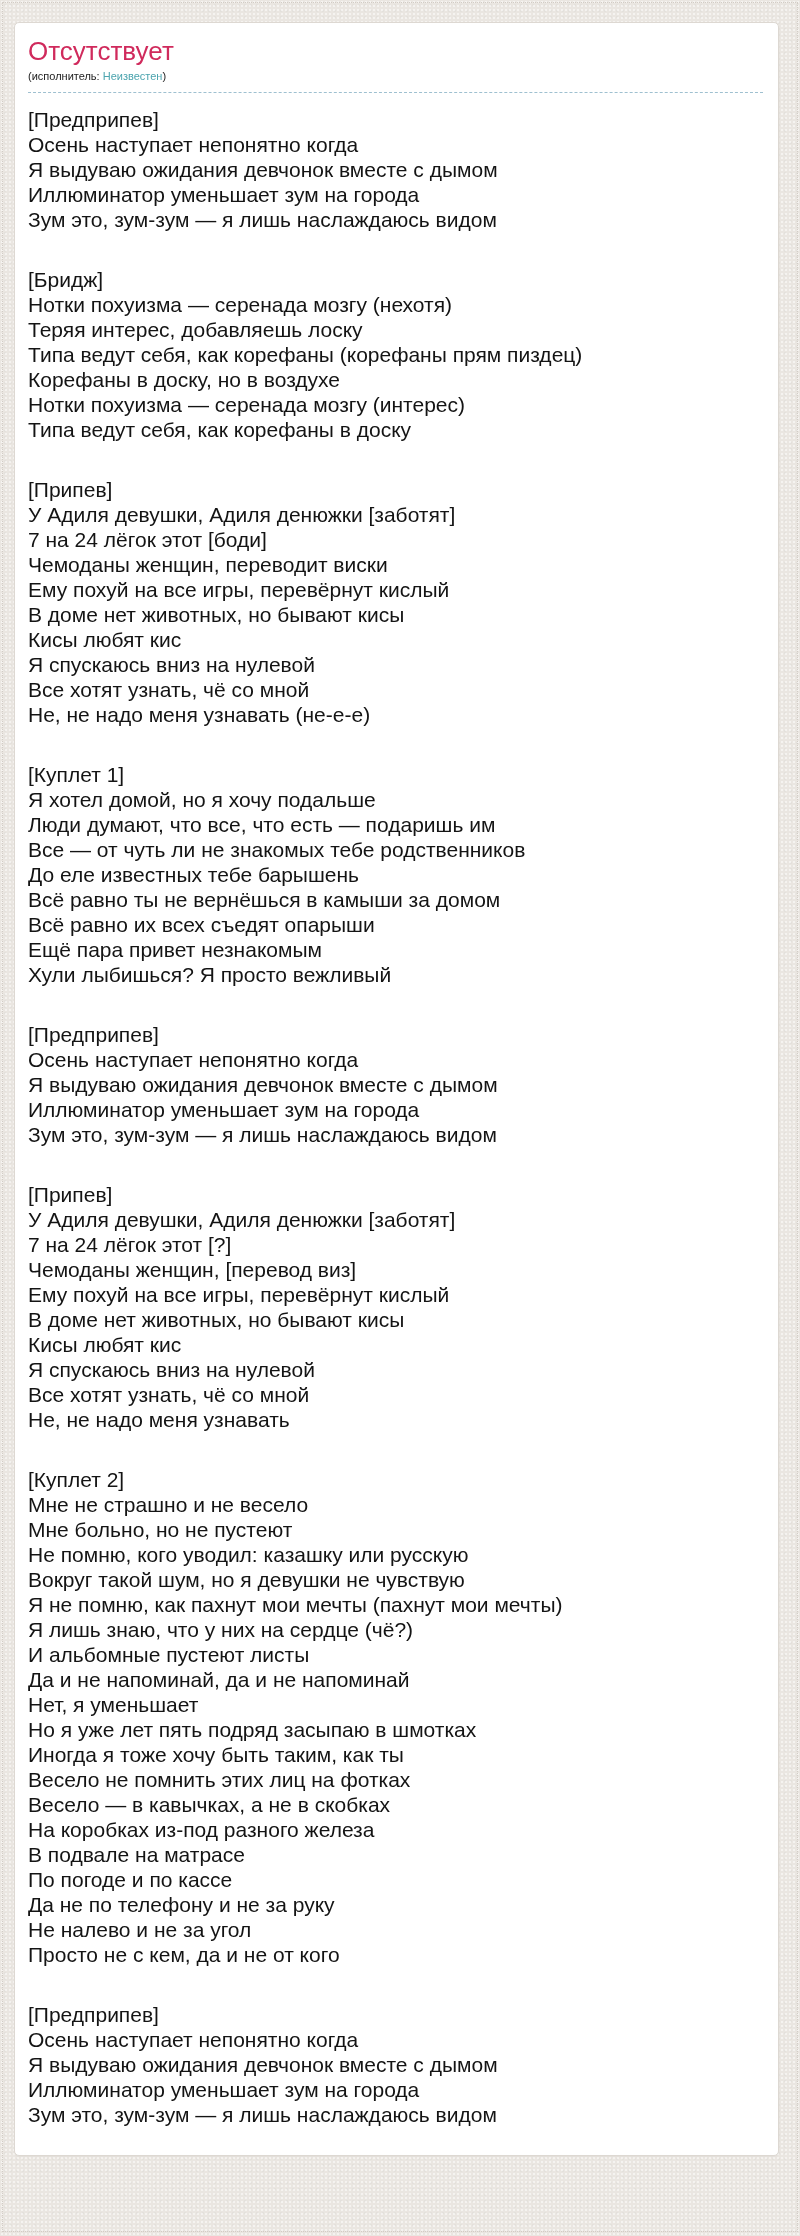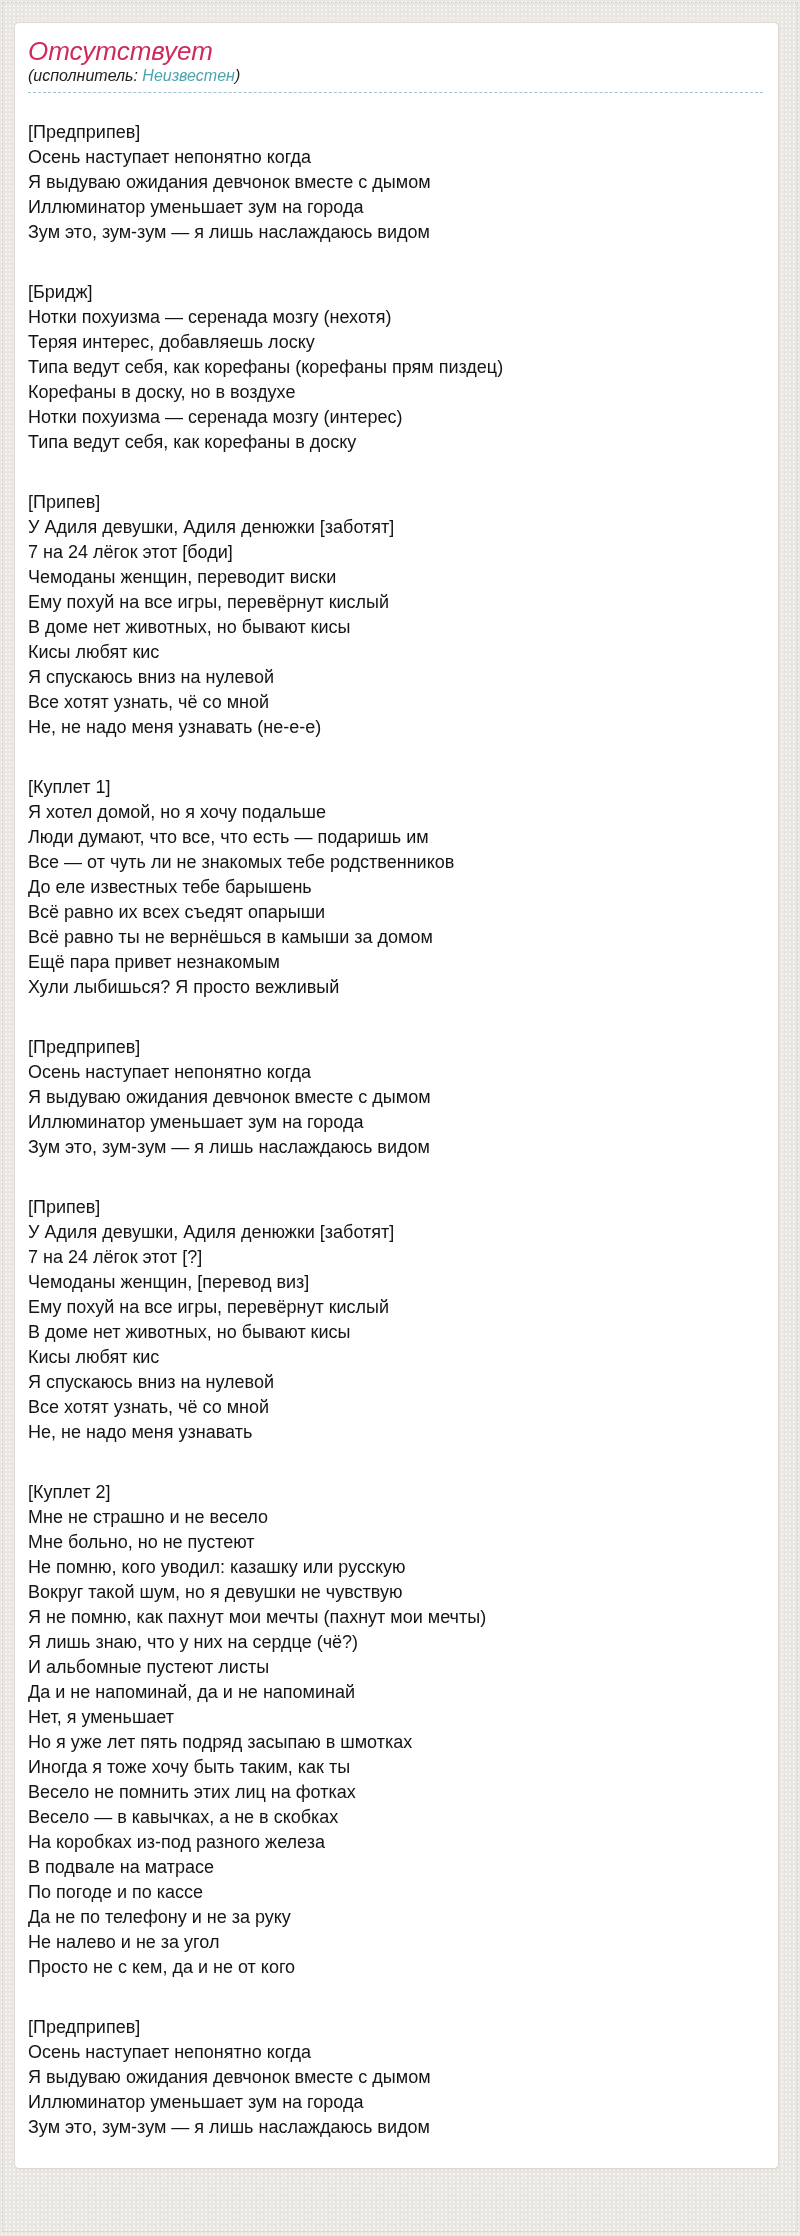--- a/index.html
+++ b/index.html
@@ -35,42 +35,41 @@
     margin:22px 21px 23px 14px;
     background:var(--card-bg);
     border:1px solid var(--card-border);
     border-radius:5px;
     padding:14px 15px 28px 13px;
     box-shadow:0 1px 2px rgba(0,0,0,0.04);
   }
   .song-header{
     border-bottom:1px dashed var(--separator-color);
     padding-bottom:8px;
-    font-style:italic;
   }
   .song-title{
     margin:0 0 3px 0;
     font-size:26px;
     line-height:28px;
     font-weight:400;
     color:var(--title-color);
   }
   .artist-line{
-    font-size:16px;
+    font-size:11px;
     line-height:16px;
     color:#222;
   }
   .artist-link{
     color:var(--link-color);
     text-decoration:none;
     cursor:pointer;
   }
   .lyrics-body{
-    margin-top:27px;
-    font-size:18px;
+    margin-top:14px;
+    font-size:21px;
     line-height:25px;
     color:var(--text-color);
   }
   .stanza{margin:0 0 35px 0;}
   .stanza:last-child{margin-bottom:0;}
   .stanza-header,.lyric-line{
     white-space:pre-wrap;
   }
 </style>
 </head>
@@ -115,22 +114,22 @@
         <div class="lyric-line">Все хотят узнать, чё со мной</div>
         <div class="lyric-line">Не, не надо меня узнавать (не-е-е)</div>
       </div>
 
   <div class="stanza">
     <div class="stanza-header">[Куплет 1]</div>
   <div class="lyric-line">Я хотел домой, но я хочу подальше</div>
         <div class="lyric-line">Люди думают, что все, что есть — подаришь им</div>
         <div class="lyric-line">Все — от чуть ли не знакомых тебе родственников</div>
         <div class="lyric-line">До еле известных тебе барышень</div>
+        <div class="lyric-line">Всё равно ты не вернёшься в камыши за домом</div>
         <div class="lyric-line">Всё равно их всех съедят опарыши</div>
-        <div class="lyric-line">Всё равно ты не вернёшься в камыши за домом</div>
         <div class="lyric-line">Ещё пара привет незнакомым</div>
         <div class="lyric-line">Хули лыбишься? Я просто вежливый</div>
       </div>
 
   <div class="stanza">
     <div class="stanza-header">[Предприпев]</div>
   <div class="lyric-line">Осень наступает непонятно когда</div>
         <div class="lyric-line">Я выдуваю ожидания девчонок вместе с дымом</div>
         <div class="lyric-line">Иллюминатор уменьшает зум на города</div>
         <div class="lyric-line">Зум это, зум-зум — я лишь наслаждаюсь видом</div>

